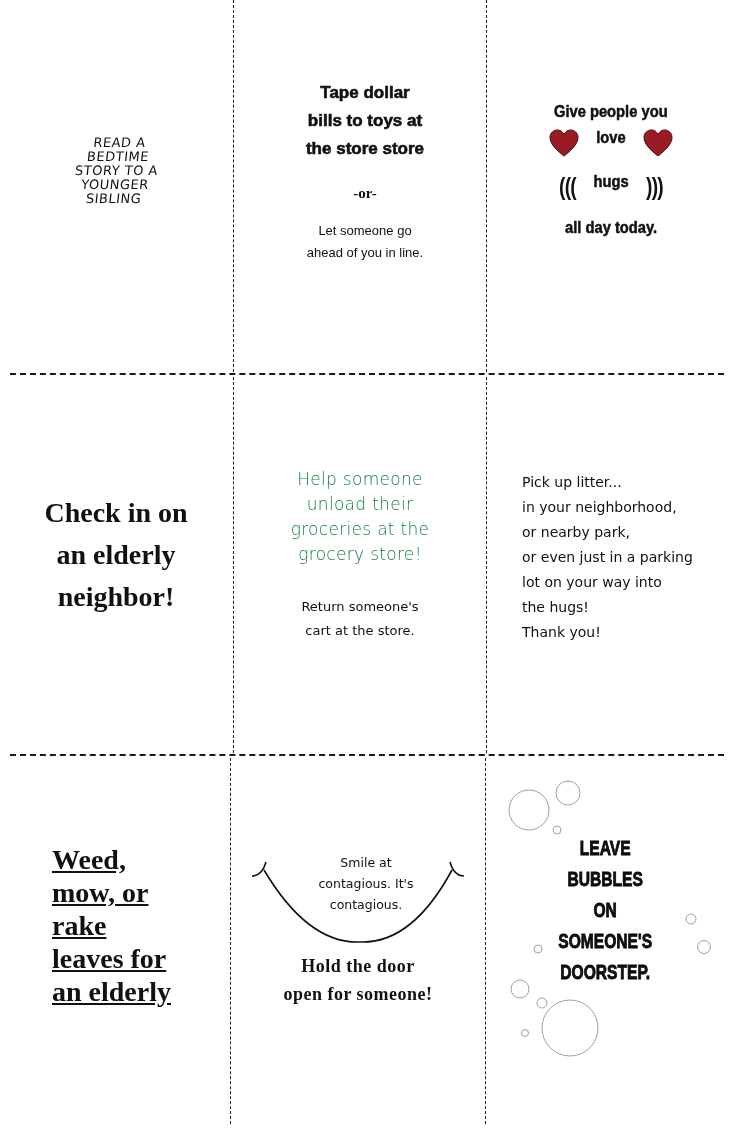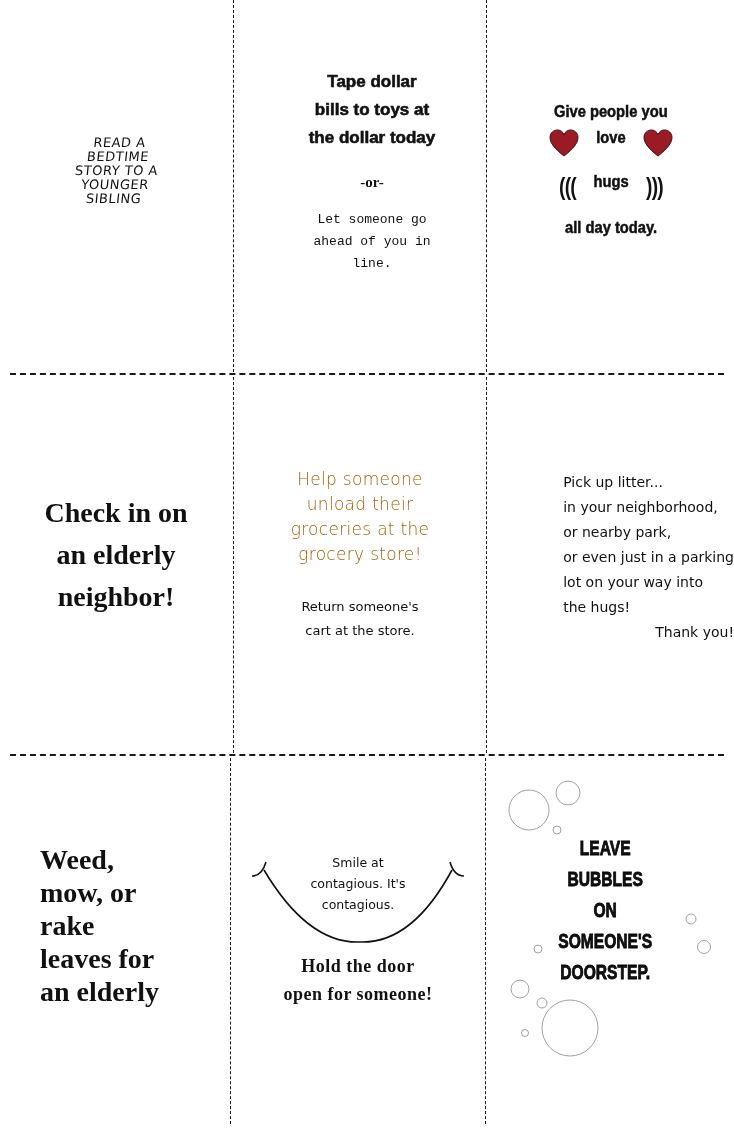--- a/index.html
+++ b/index.html
@@ -6,55 +6,55 @@
   body { width: 734px; height: 1138px; position: relative; overflow: hidden; color: #111; }
   .hline { position: absolute; left: 10px; width: 714px; height: 0; border-top: 2px dashed #1a1a1a; }
   .vline { position: absolute; width: 0; border-left: 1.5px dashed #1a1a1a; }
   .card { position: absolute; display: flex; flex-direction: column; align-items: center; justify-content: center; text-align: center; box-sizing: border-box; }
 
   
   .c1 { left: 0; top: 0; width: 232px; height: 372px; }
   .c1 .t { font-family: "DejaVu Sans", sans-serif; font-size: 13px; line-height: 14px; letter-spacing: 0.5px; text-transform: uppercase; margin-top: -30px; transform: skewX(-6deg); }
 
   
-  .c2 { left: 248px; top: 0; width: 248px; height: 372px; padding-bottom: 30px; }
+  .c2 { left: 241px; top: 0; width: 248px; height: 372px; padding-bottom: 30px; }
   .c2 .bold { font-family: "Liberation Sans", sans-serif; font-weight: 900; font-size: 17px; line-height: 28px; -webkit-text-stroke: 0.6px #111; }
   .c2 .or { font-family: "Liberation Serif", serif; font-weight: bold; font-size: 15px; margin: 22px 0 18px; }
-  .c2 .small { font-family: Liberation Mono, monospace; font-size: 13px; line-height: 22px; width: 130px; }
+  .c2 .small { font-family: Liberation Sans, sans-serif; font-size: 13px; line-height: 22px; width: 130px; }
 
   
   .c3 { left: 488px; top: 4px; width: 246px; height: 372px; padding-bottom: 40px; }
   .c3 .line { font-family: "Liberation Sans", sans-serif; font-weight: bold; font-size: 16px; -webkit-text-stroke: 0.5px #111; transform: scaleX(0.92); }
   .c3 .row { display: flex; align-items: flex-start; justify-content: center; gap: 16px; margin: 8px 0; }
   .c3 .heart { width: 30px; height: 28px; }
   .c3 .paren { font-family: "Liberation Sans", sans-serif; font-size: 24px; font-weight: bold; letter-spacing: -1px; transform: scaleX(0.8); }
 
   
   .c4 { left: 0; top: 376px; width: 232px; height: 378px; }
   .c4 .t { font-family: "Liberation Serif", serif; font-weight: bold; font-size: 28px; line-height: 42px; margin-top: -20px; }
 
   
   .c5 { left: 236px; top: 376px; width: 248px; height: 378px; }
-  .c5 .deco { font-family: "DejaVu Sans", sans-serif; font-weight: 200; font-size: 17px; line-height: 25px; letter-spacing: 0.3px; color: #a16207; margin-top: -20px; }
+  .c5 .deco { font-family: "DejaVu Sans", sans-serif; font-weight: 200; font-size: 17px; line-height: 25px; letter-spacing: 0.3px; color: #15803d; margin-top: -20px; }
   .c5 .small { font-family: "DejaVu Sans", sans-serif; font-size: 13px; line-height: 24px; margin-top: 28px; }
 
   
-  .c6 { left: 488px; top: 376px; width: 246px; height: 378px; align-items: flex-end; padding-left: 34px; }
+  .c6 { left: 488px; top: 376px; width: 246px; height: 378px; align-items: flex-start; padding-left: 34px; }
   .c6 .t { font-family: "DejaVu Sans", sans-serif; font-size: 14px; line-height: 25px; text-align: left; margin-top: -20px; }
   .c6 .thanks { font-family: "DejaVu Sans", sans-serif; font-size: 14px; margin-top: 4px; }
 
   
-  .c7 { left: 0; top: 757px; width: 228px; height: 366px; align-items: flex-start; padding-left: 40px; }
+  .c7 { left: 12px; top: 757px; width: 228px; height: 366px; align-items: flex-start; padding-left: 40px; text-decoration: underline; }
   .c7 .t { font-family: "Liberation Serif", serif; font-weight: bold; font-size: 28px; line-height: 33px; text-align: left; margin-top: -30px; }
 
   
   .c8 { left: 232px; top: 757px; width: 252px; height: 366px; justify-content: flex-start; padding-top: 95px; }
   .c8 .smile-wrap { position: relative; width: 220px; height: 92px; }
   .c8 .smile-wrap svg { position: absolute; left: 0; top: 0; }
-  .c8 .smile-text { position: absolute; left: 0; top: 0; width: 220px; font-family: "DejaVu Sans", sans-serif; font-size: 12.5px; line-height: 21px; }
+  .c8 .smile-text { position: absolute; left: 8px; top: 0; width: 220px; font-family: "DejaVu Sans", sans-serif; font-size: 12.5px; line-height: 21px; }
   .c8 .bold { font-family: "Liberation Serif", serif; font-weight: bold; font-size: 18px; line-height: 28px; letter-spacing: 0.5px; margin-top: 8px; }
 
   
   .c9 { left: 487px; top: 757px; width: 247px; height: 366px; }
   .c9 svg.bubbles { position: absolute; left: 0; top: 0; }
   .c9 .t { position: relative; font-family: "Liberation Sans", sans-serif; font-weight: bold; font-size: 20px; line-height: 31px; -webkit-text-stroke: 0.8px #000; transform: scaleX(0.78); margin-top: -60px; margin-left: -10px; }
 </style>
 </head>
 <body>
 
@@ -74,21 +74,21 @@
     <div>STORY TO A</div>
     <div>YOUNGER</div>
     <div>SIBLING</div>
   </div>
 </div>
 
 <div class="card c2">
   <div class="bold">
     <div>Tape dollar</div>
     <div>bills to toys at</div>
-    <div>the dollar today</div>
+    <div>the store store</div>
   </div>
   <div class="or">-or-</div>
   <div class="small">Let someone go ahead of you in line.</div>
 </div>
 
 <div class="card c3">
   <div class="line">Give people you</div>
   <div class="row">
     <svg class="heart" viewBox="0 0 32 30">
         <path d="M16 29 C6 21 1 15 1 9 C1 4 5 1 9 1 C12 1 15 3 16 6 C17 3 20 1 23 1 C27 1 31 4 31 9 C31 15 26 21 16 29 Z" fill="#9b1b25" stroke="#3a0a0e" stroke-width="1"></path>

